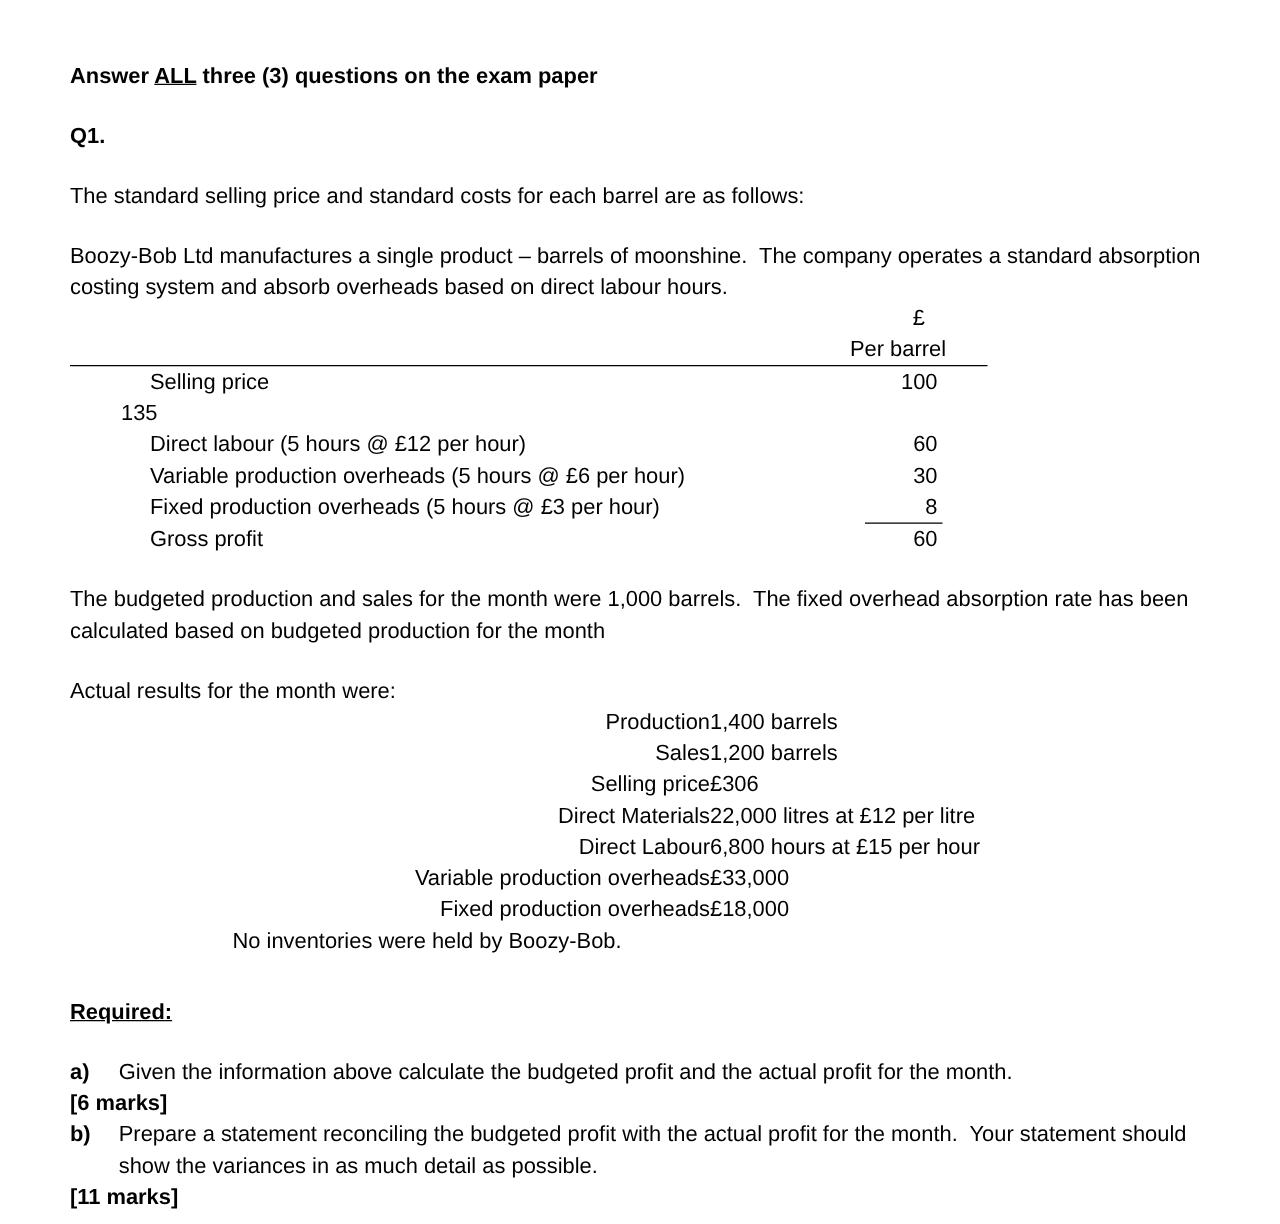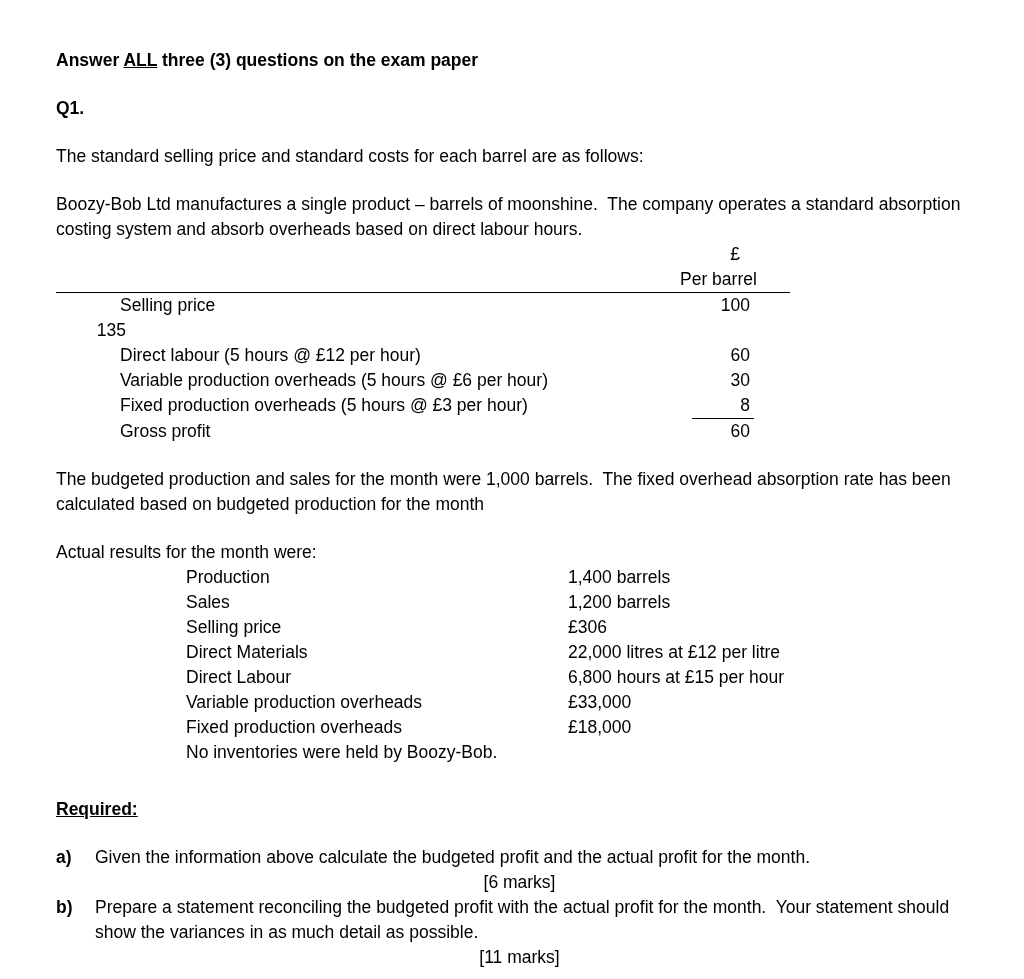--- a/index.html
+++ b/index.html
@@ -49,29 +49,29 @@
     min-width: 62px;
     text-align: right;
     border-bottom: 1.6px solid #000;
     margin-right: -4px;
     padding-right: 4px;
   }
 
   
   .actual-list { margin-left: 130px; }
   .a-row { display: flex; }
-  .a-label { width: 382px; }
+  .a-label { width: 382px; text-align: right; }
   .a-value { flex: 1; }
 
   
   .req-heading { font-weight: bold; text-decoration: underline; margin-top: 32px; }
   .req-item { display: flex; }
   .req-letter { font-weight: bold; width: 39px; flex: 0 0 39px; }
   .req-text { flex: 1; white-space: pre-wrap; }
-  .marks { text-align: center; font-weight: normal; }
+  .marks { text-align: left; font-weight: bold; }
 </style>
 </head>
 <body>
 
 <div class="page">
 
   <p class="bold"><span>Answer </span><span class="u">ALL</span><span> three (3) questions on the exam paper</span></p>
 
   <p class="bold gap-1">Q1.</p>
 

